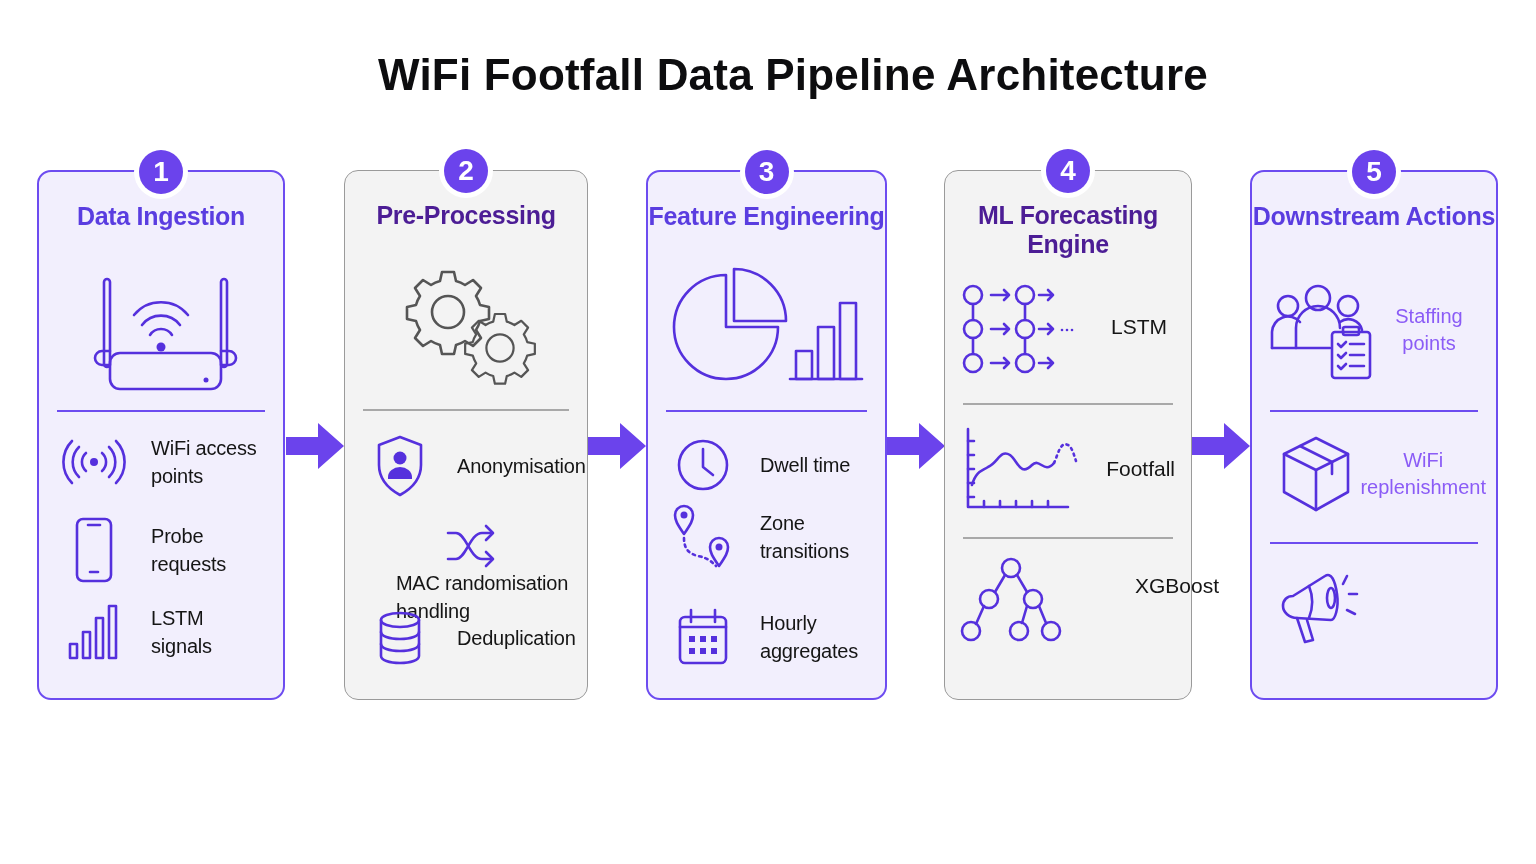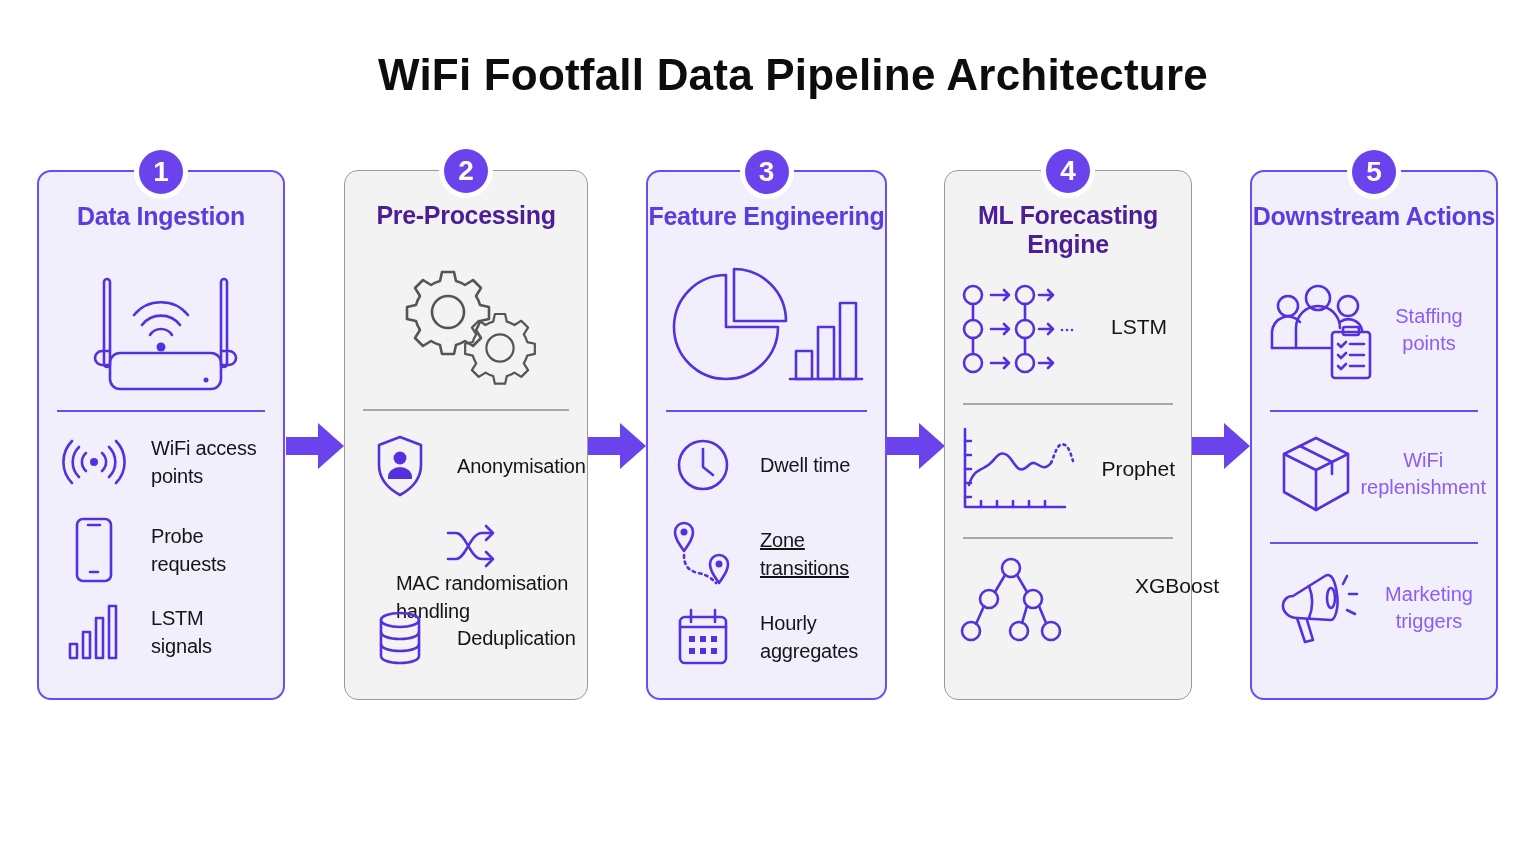--- a/index.html
+++ b/index.html
@@ -190,21 +190,21 @@
 
   <div class="item" style="top:264px;">
     <div class="ic">
       <svg width="54" height="58" viewBox="0 0 54 58">
         <circle class="stroke" cx="27" cy="29" r="24"></circle>
         <path class="stroke" d="M27 13 V31 L37 39"></path>
       </svg>
     </div>
     <div class="lbl">Dwell time</div>
   </div>
-  <div class="item" style="top:349px;text-decoration:underline;">
+  <div class="item" style="top:332px;">
     <div class="ic">
       <svg width="60" height="66" viewBox="0 0 60 66">
         <path class="stroke" d="M11 30 C4 20 2 16 2 11 a9 9 0 0 1 18 0 c0 5 -2 9 -9 19 Z"></path>
         <circle cx="11" cy="11" r="3.5" fill="#5530dd"></circle>
         <path class="stroke" d="M46 62 C39 52 37 48 37 43 a9 9 0 0 1 18 0 c0 5 -2 9 -9 19 Z"></path>
         <circle cx="46" cy="43" r="3.5" fill="#5530dd"></circle>
         <path class="stroke" d="M11 34 c0 12 6 16 14 18 c10 2 14 6 18 10" stroke-dasharray="2.5 4"></path>
       </svg>
     </div>
     <div class="lbl"><span>Zone</span><br><span>transitions</span></div>
@@ -264,21 +264,21 @@
   <div class="ml-item" style="top:256px;">
     <div class="ic">
       <svg width="110" height="84" viewBox="0 0 110 84">
         <path class="stroke" d="M4 2 V80 H104"></path>
         <path class="stroke" d="M4 14 H10 M4 28 H10 M4 42 H10 M4 56 H10 M4 70 H10"></path>
         <path class="stroke" d="M20 80 V74 M36 80 V74 M52 80 V74 M68 80 V74 M84 80 V74"></path>
         <path class="stroke" d="M8 58 C12 44 18 44 24 40 C34 36 36 22 46 28 C54 34 56 50 68 38 C76 30 80 48 90 36"></path>
         <path class="stroke" d="M90 36 C94 28 96 14 104 18 C108 20 110 28 112 34" stroke-dasharray="2 4"></path>
       </svg>
     </div>
-    <div class="lbl">Prophet</div>
+    <div class="lbl">Footfall</div>
   </div>
   <div class="divider" style="top:366px;"></div>
 
   <div class="ml-item" style="top:384px;gap:44px;">
     <div class="ic">
       <svg width="100" height="90" viewBox="0 0 100 90">
         <circle class="stroke" cx="50" cy="13" r="9"></circle>
         <circle class="stroke" cx="28" cy="44" r="9"></circle>
         <circle class="stroke" cx="72" cy="44" r="9"></circle>
         <circle class="stroke" cx="10" cy="76" r="9"></circle>
@@ -336,15 +336,14 @@
   <div class="act-item" style="top:396px;">
     <div class="ic">
       <svg width="90" height="80" viewBox="0 0 90 80">
         <path class="stroke" d="M16 28 L48 8 C54 4 58 12 60 26 C62 40 58 52 54 52 L20 50 C12 50 6 44 6 38 C6 32 10 28 16 28 Z"></path>
         <path class="stroke" d="M32 18 C36 28 36 40 32 50"></path>
         <ellipse class="stroke" cx="54" cy="30" rx="4" ry="10"></ellipse>
         <path class="stroke" d="M20 50 L28 74 L36 72 L30 52"></path>
         <path class="stroke" d="M70 8 L66 16 M72 26 H80 M70 42 L78 46"></path>
       </svg>
     </div>
-    <div class="lbl"><span>Marketing</span><br><span>triggers</span></div>
   </div>
 </div>
 
 </body></html>

